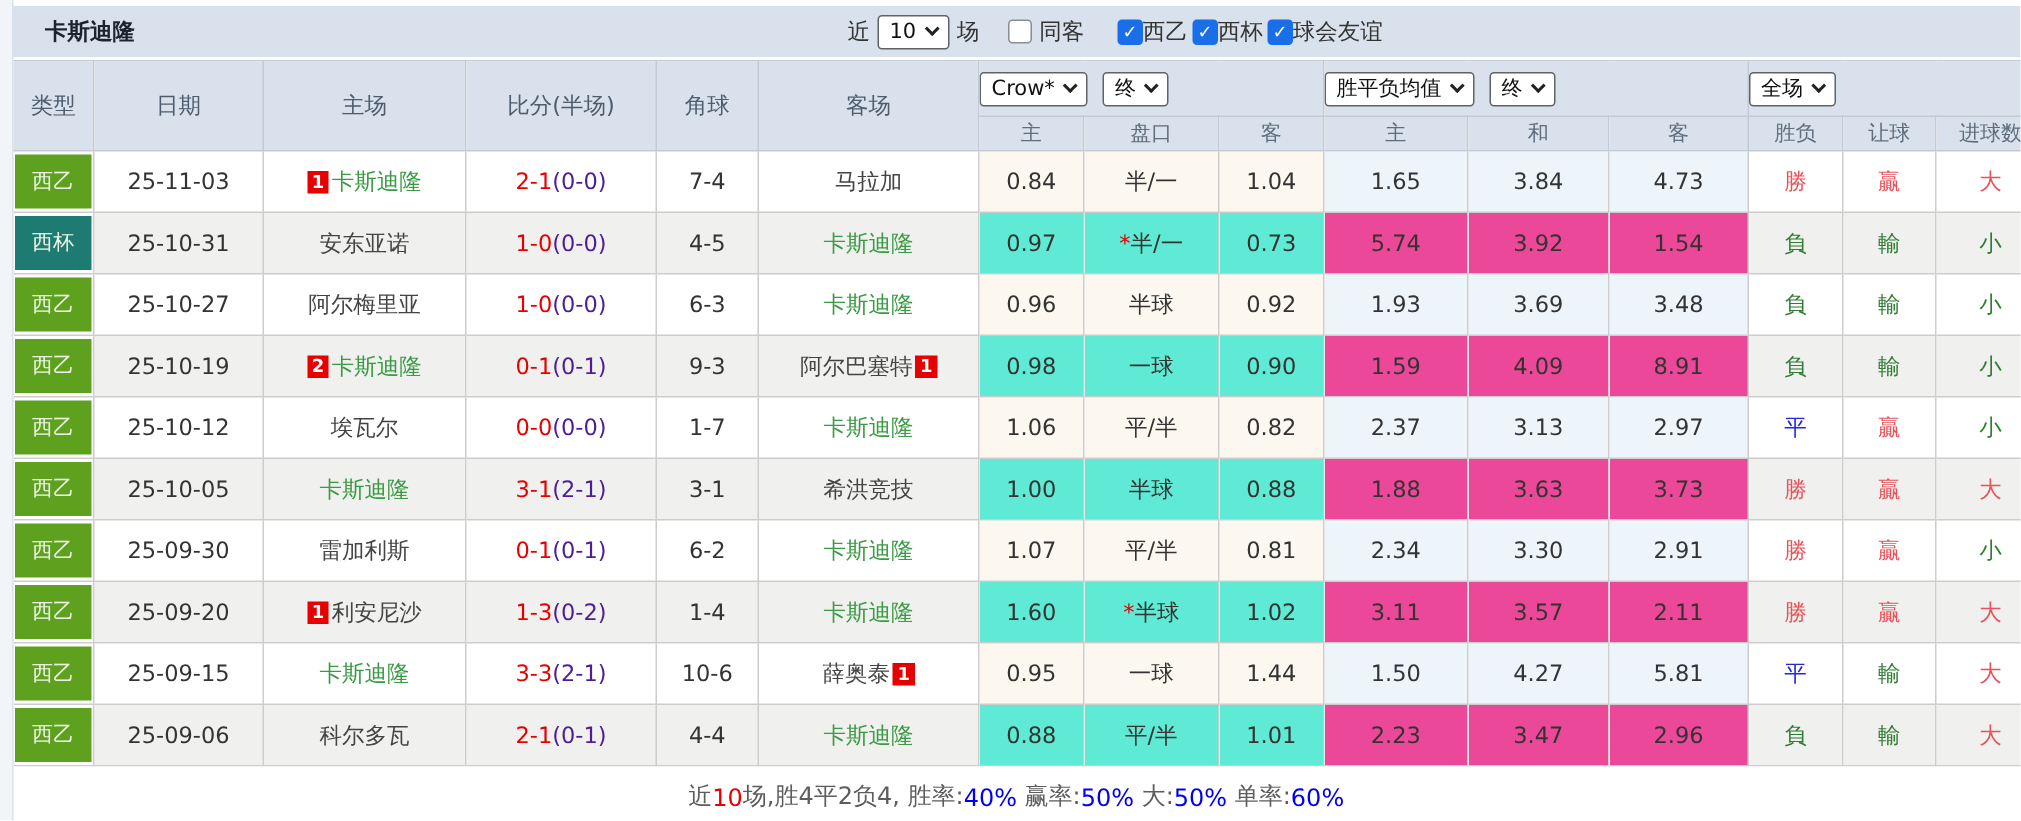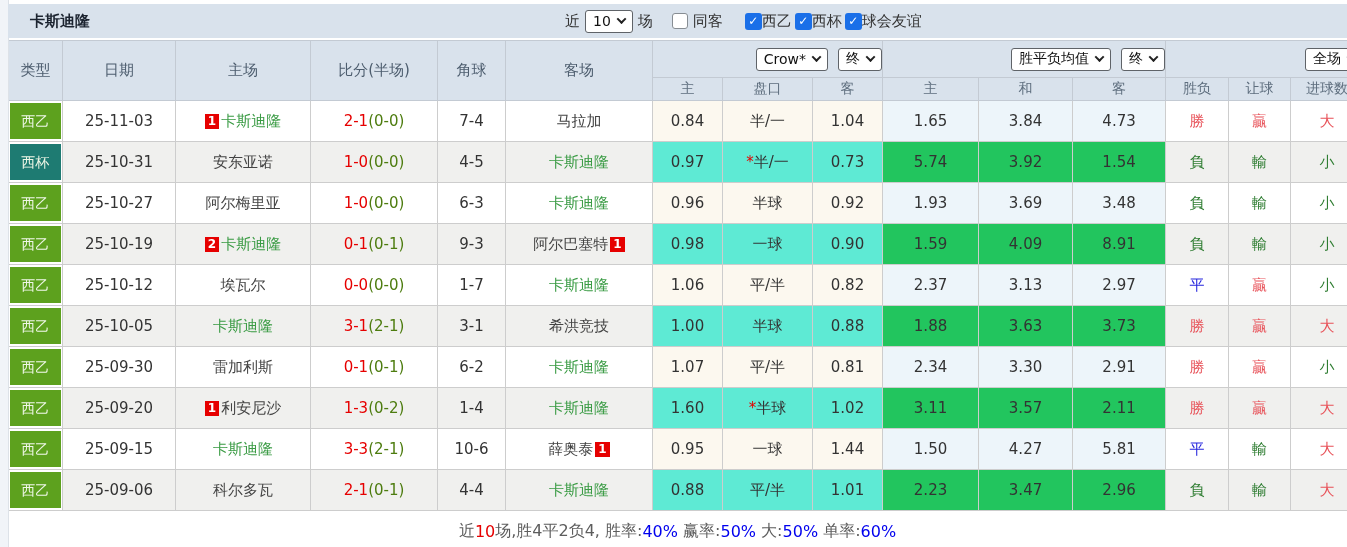--- a/index.html
+++ b/index.html
@@ -36,39 +36,39 @@
 
   
   table { border-collapse:collapse; table-layout:fixed; width:1355px; }
   th, td { padding:0; text-align:center; overflow:hidden; white-space:nowrap; }
   thead th { background:#d9e2ec; border:1px solid #c3cad3; font-weight:normal; color:#4d5d6e; }
   tr.hrow1 { height:37px; }
   tr.hrow1 th { font-size:15px; }
   tr.hrow2 { height:23px; }
   tr.hrow2 th { font-size:14px; color:#5e6e7e; }
   .grpcell { }
-  .grpwrap { display:flex; align-items:center; justify-content:flex-end; gap:10px; }
+  .grpwrap { display:flex; align-items:center; justify-content:flex-start; gap:10px; }
 
   tbody tr { height:40.7px; }
   tbody td { border:1px solid #cdcdcd; font-size:15px; background:#fff; color:#333; }
   tbody tr.alt td { background:#f0f0ee; }
   td.c-crow { background:#fcf8ef; }
   tr.alt td.c-crow { background:#5eead4; }
   td.c-avg { background:#edf5fa; }
-  tr.alt td.c-avg { background:#22c55e; }
+  tr.alt td.c-avg { background:#ec4899; }
 
   td.c-type { padding:0 1px; background:transparent !important; border-left:none; }
   .typein { margin:2px 0; height:36px; line-height:36px; color:#eef6e6; font-size:14px; }
 
   .tname { color:#444; }
   .tname.focus { color:#3a9b44; }
   .badge { display:inline-block; background:#e60000; color:#fff; font-size:12px; font-weight:bold; line-height:15px; padding:0 3px; vertical-align:1px; }
   .bb { margin-right:2px; } .ba { margin-left:2px; }
 
-  .ft { color:#e60000; } .ht { color:#4d7c0f; }
+  .ft { color:#e60000; } .ht { color:#4c1d95; }
   .star { color:#e60000; }
   td.c-res { font-size:15px; }
   .res-red { color:#e8535a; } .res-green { color:#2f7d32; } .res-blue { color:#2626dd; }
 
   
   .footer { height:40px; display:flex; align-items:center; justify-content:center; font-size:16px; background:#fff; }
   .f-muted { color:#5d5d5d; } .f-red { color:#e60000; } .f-blue { color:#0000ee; }
 </style>
 </head>
 <body>

